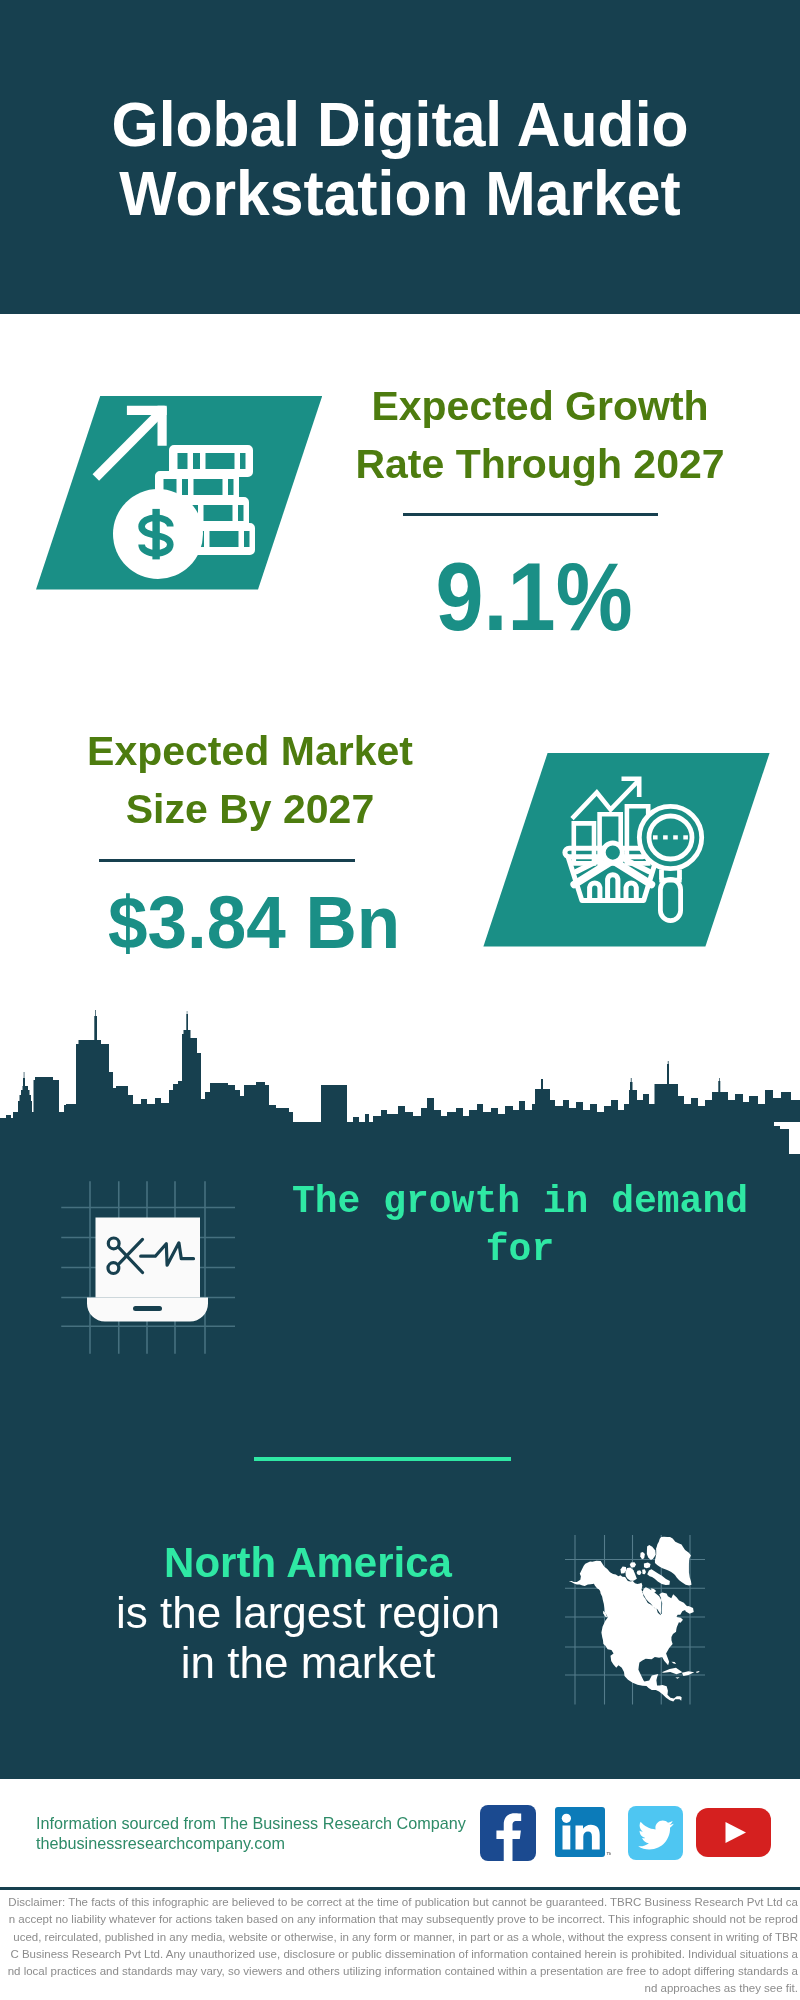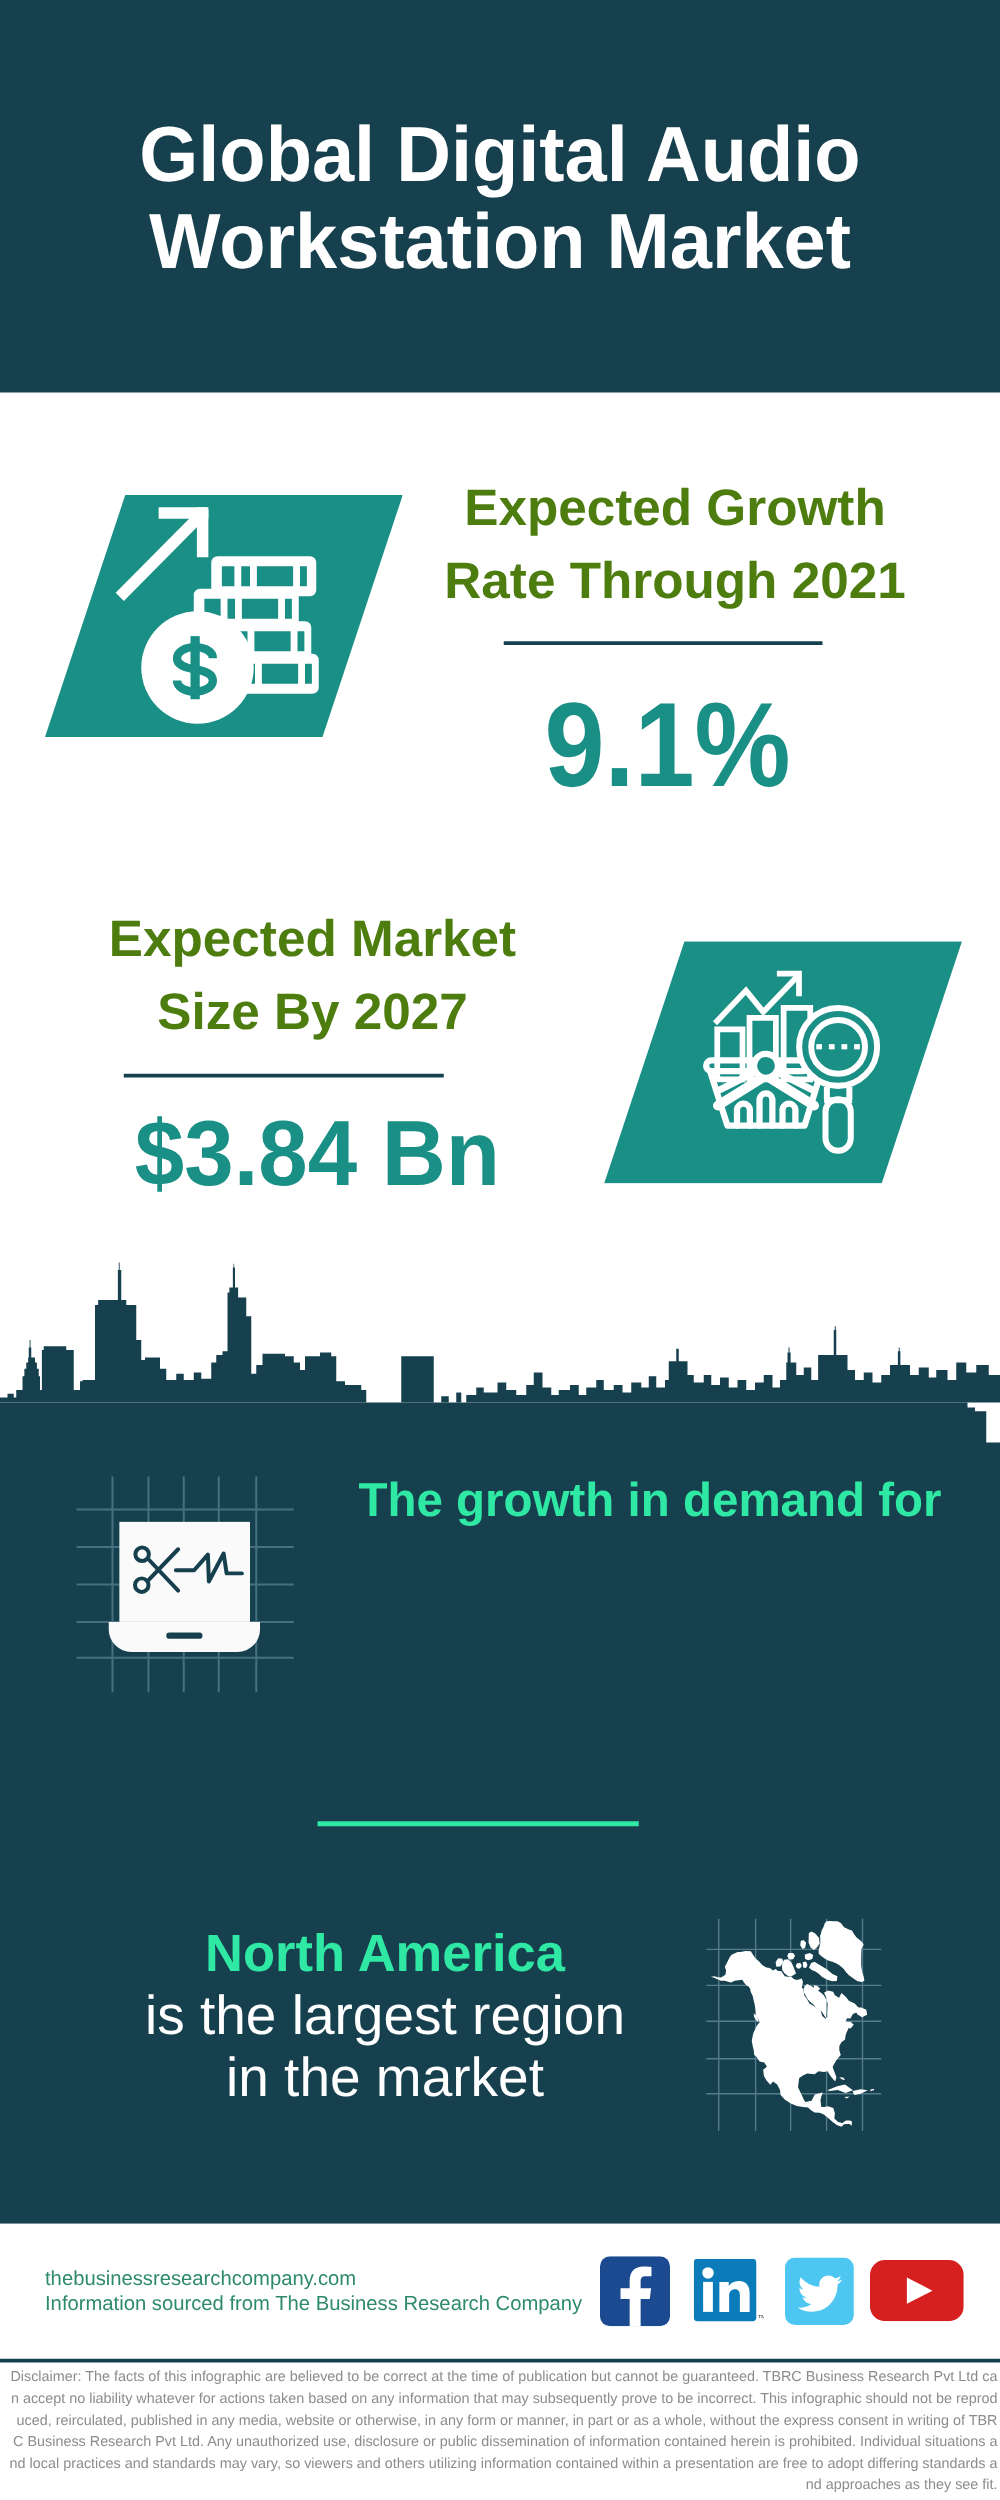--- a/index.html
+++ b/index.html
@@ -84,21 +84,21 @@
     <g>
       <rect x="72.4" y="110.9" width="7.4" height="50.5" fill="#1a8f86"></rect>
       <path fill="none" stroke="#1a8f86" stroke-width="6.6" stroke-linecap="butt" d="M90.3 128.6 c0 -5.4 -6.5 -8.9 -14.3 -8.9 c-7.9 0 -14.4 3.6 -14.4 8.9
                c0 5.3 5.8 7.5 14.4 8.9 c8.6 1.4 14.3 3.6 14.3 8.9
                c0 5.3 -6.4 8.9 -14.3 8.9 c-7.9 0 -14.4 -3.5 -14.4 -8.9"></path>
     </g>
   </svg>
 
   <div class="s1-text">
     <div class="stat-label">Expected Growth</div>
-    <div class="stat-label">Rate Through 2021</div>
+    <div class="stat-label">Rate Through 2027</div>
   </div>
   <div class="stat-rule" style="position:absolute;left:403px;top:513px;width:255px;"></div>
   <div class="stat-value" style="position:absolute;left:334px;top:549px;width:400px;text-align:center;font-size:96px;line-height:96px;transform:scaleX(0.9);transform-origin:50% 50%;">9.1%</div>
 
   <div class="para s2-para"></div>
 
   <svg viewBox="0 0 160 160" width="160" height="160" style="position:absolute;left:560px;top:770px;">
     <g fill="none" stroke="#ffffff" stroke-width="4.6" stroke-linejoin="miter" stroke-linecap="butt">
 
       <polyline points="12,48.6 36.8,22.5 50.6,39.6 79,10"></polyline>
@@ -168,21 +168,21 @@
     </g>
     <g fill="none" stroke="#17404f" stroke-width="3.2" stroke-linecap="round" stroke-linejoin="round">
       <circle cx="63.7" cy="68.4" r="5.4"></circle>
       <circle cx="63.4" cy="93.1" r="5.4"></circle>
       <path d="M68.2 71.8 L92.5 97.5"></path>
       <path d="M68.2 89.7 L92.5 64.4"></path>
       <path d="M90.7 81.2 H105.3 L116.3 68.7 L117.1 90.2 L128.9 67.8 L131.3 83.7 H143.5"></path>
     </g>
   </svg>
 
-  <div style="position:absolute;left:280px;top:1178px;width:480px;text-align:center;">
+  <div style="position:absolute;left:280px;top:1178px;width:480px;text-align:center;font-family:Liberation Mono, monospace;">
     <div style="color:#2fe8a4;font-size:38px;font-weight:bold;line-height:47.7px;">
       <span>The growth in demand for</span><br>
     </div>
   </div>
 
   <div style="position:absolute;left:254px;top:1456.5px;width:257px;height:4.5px;background:#2fe8a4;"></div>
 
   <div style="position:absolute;left:68px;top:1538px;width:480px;text-align:center;">
     <div style="color:#2fe8a4;font-size:42px;font-weight:bold;line-height:50.2px;">North America</div>
     <div style="color:#ffffff;font-size:44px;line-height:50.2px;">
@@ -212,22 +212,22 @@
       <path fill="#ffffff" d="M 96.81 137.17 L 104.69 133.94 L 110.97 132.69 L 117.39 137.13 L 111.47 139.36 L 105.26 137.09 L 98.75 137.72 Z"></path>
       <path fill="#ffffff" d="M 116.98 137.86 L 123.46 136.30 L 129.20 137.28 L 123.51 139.90 L 118.39 141.07 Z"></path>
       <path fill="#ffffff" d="M 110.36 142.50 L 114.66 142.19 L 112.41 143.74 Z"></path>
       <path fill="#ffffff" d="M 131.10 136.86 L 134.28 135.96 L 134.26 137.06 L 131.68 137.96 Z"></path>
       <path fill="#ffffff" d="M 106.43 126.78 L 109.69 126.90 L 111.07 129.01 L 108.60 128.54 Z"></path>
     </g>
   </svg>
 
   <div class="footer"></div>
   <div class="src-text">
+    <div>Information sourced from The Business Research Company</div>
     <div>thebusinessresearchcompany.com</div>
-    <div>Information sourced from The Business Research Company</div>
   </div>
 
   <svg viewBox="0 0 56 56" width="56" height="56" style="position:absolute;left:480px;top:1805px;">
     <rect x="0" y="0" width="56" height="56" rx="8" fill="#1b4a90"></rect>
     <path fill="#ffffff" d="M32.5 56 V34.1 h7.3 l1.1 -8.5 h-8.4 v-5.4 c0 -2.45 0.7 -4.12 4.2 -4.12 h4.48 V8.5
       c-0.78 -0.1 -3.44 -0.33 -6.54 -0.33 -6.47 0 -10.9 3.95 -10.9 11.2 v6.25 h-7.32 v8.5 h7.32 V56 z"></path>
   </svg>
 
   <svg viewBox="0 0 56 54" width="56" height="54" style="position:absolute;left:555px;top:1807px;">
     <rect x="0" y="0" width="50" height="50" rx="3" fill="#0c7bb9"></rect>

